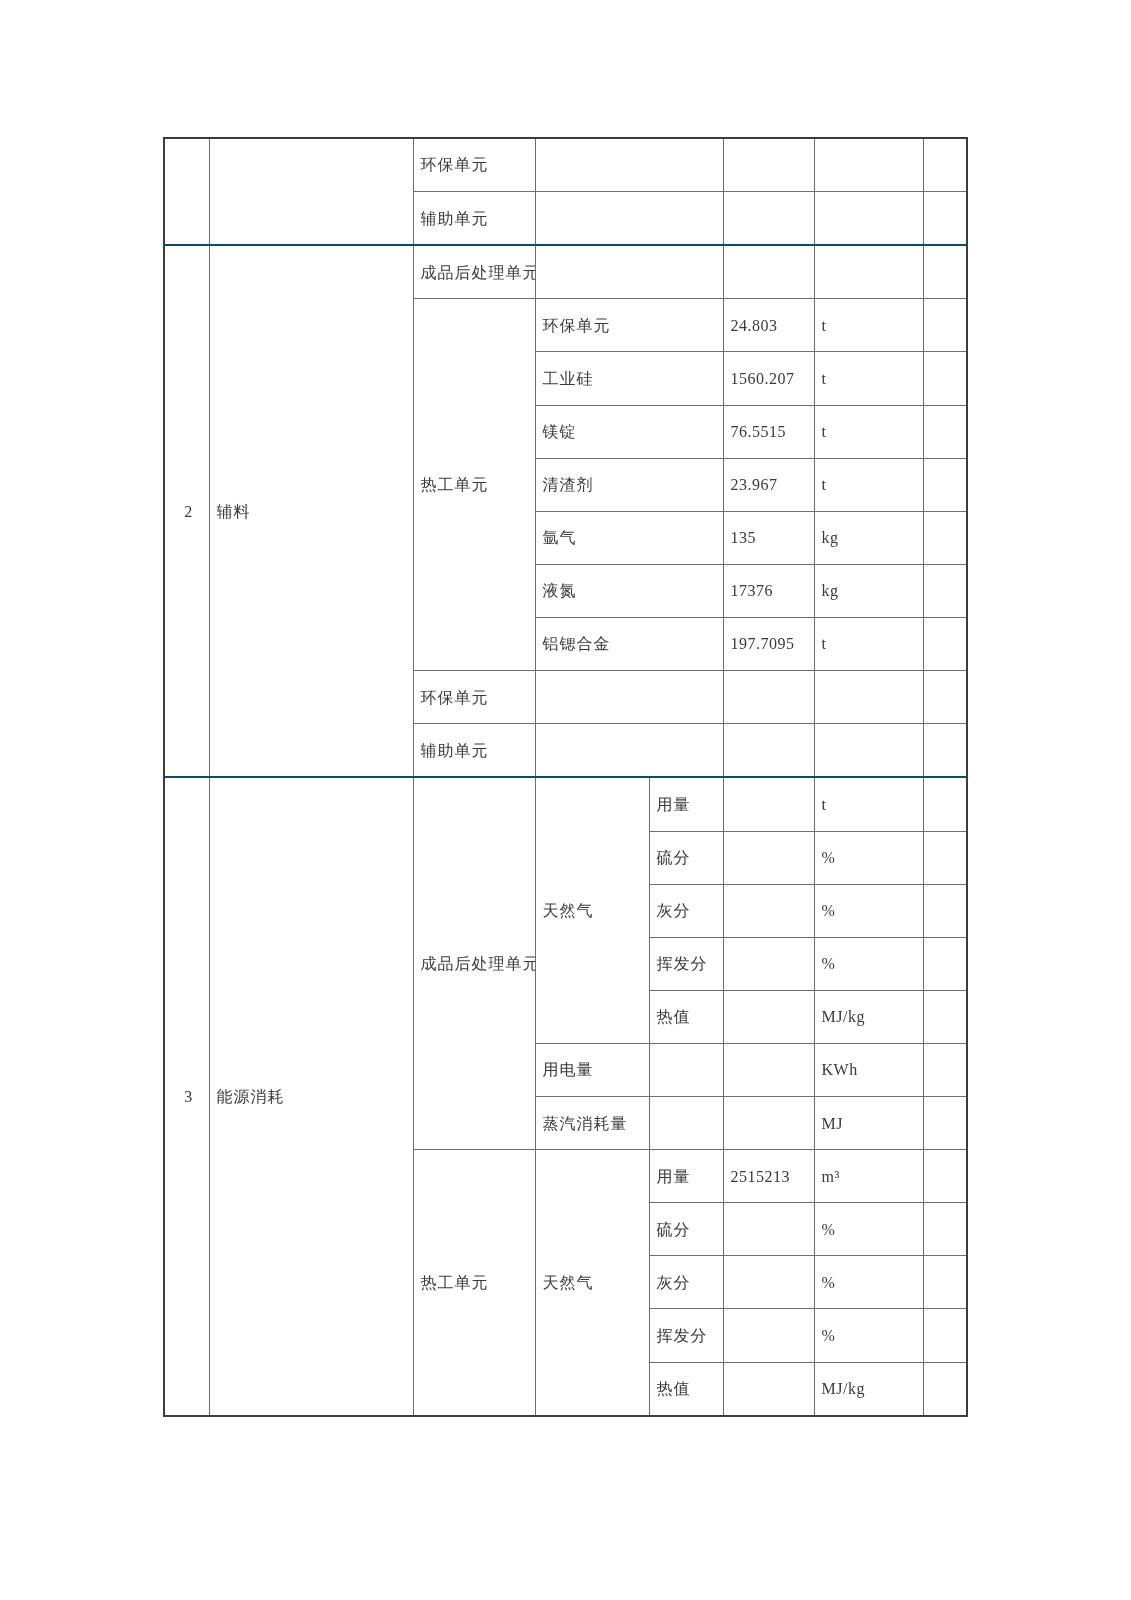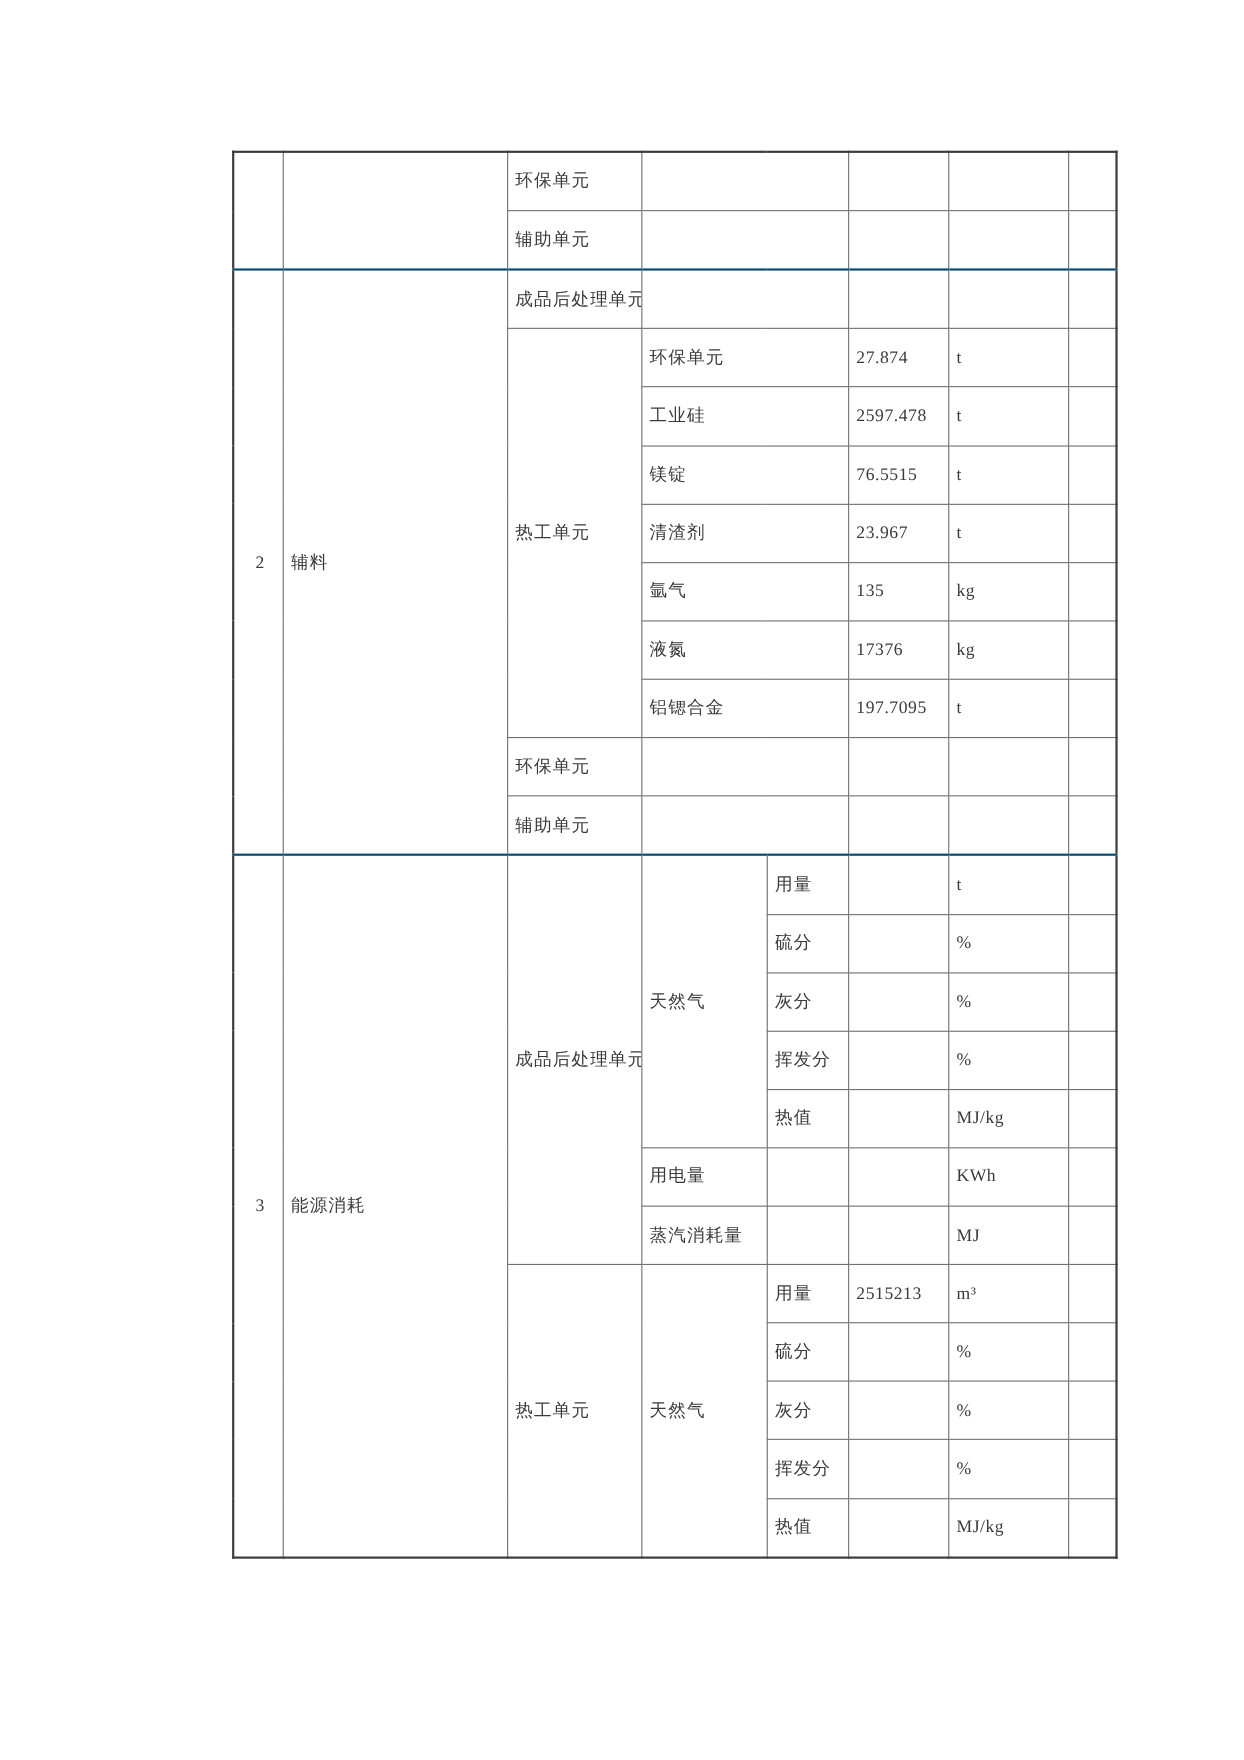--- a/index.html
+++ b/index.html
@@ -13,21 +13,20 @@
     position: relative;
     font-family: "Liberation Serif", "DejaVu Serif", serif;
     color: #3a3a3a;
   }
   .page {
     position: absolute;
     left: 0; top: 0;
     width: 990px;
     height: 1600px;
     background: #ffffff;
-    margin-left: 48px;
   }
   table.doc-table {
     position: absolute;
     left: 163px;
     top: 137px;
     width: 803px;
     height: 1280px;
     border-collapse: collapse;
     table-layout: fixed;
     border: 2px solid #3c3c3c;
@@ -97,27 +96,27 @@
       <td class="lbl" rowspan="10">辅料</td>
       <td class="lbl">成品后处理单元</td>
       <td colspan="2"></td>
       <td class="val"></td>
       <td class="unit"></td>
       <td></td>
     </tr>
     <tr>
       <td class="lbl" rowspan="7">热工单元</td>
       <td class="lbl" colspan="2">环保单元</td>
-      <td class="val">27.874</td>
+      <td class="val">24.803</td>
       <td class="unit">t</td>
       <td></td>
     </tr>
     <tr>
       <td class="lbl" colspan="2">工业硅</td>
-      <td class="val">2597.478</td>
+      <td class="val">1560.207</td>
       <td class="unit">t</td>
       <td></td>
     </tr>
     <tr>
       <td class="lbl" colspan="2">镁锭</td>
       <td class="val">76.5515</td>
       <td class="unit">t</td>
       <td></td>
     </tr>
     <tr>

